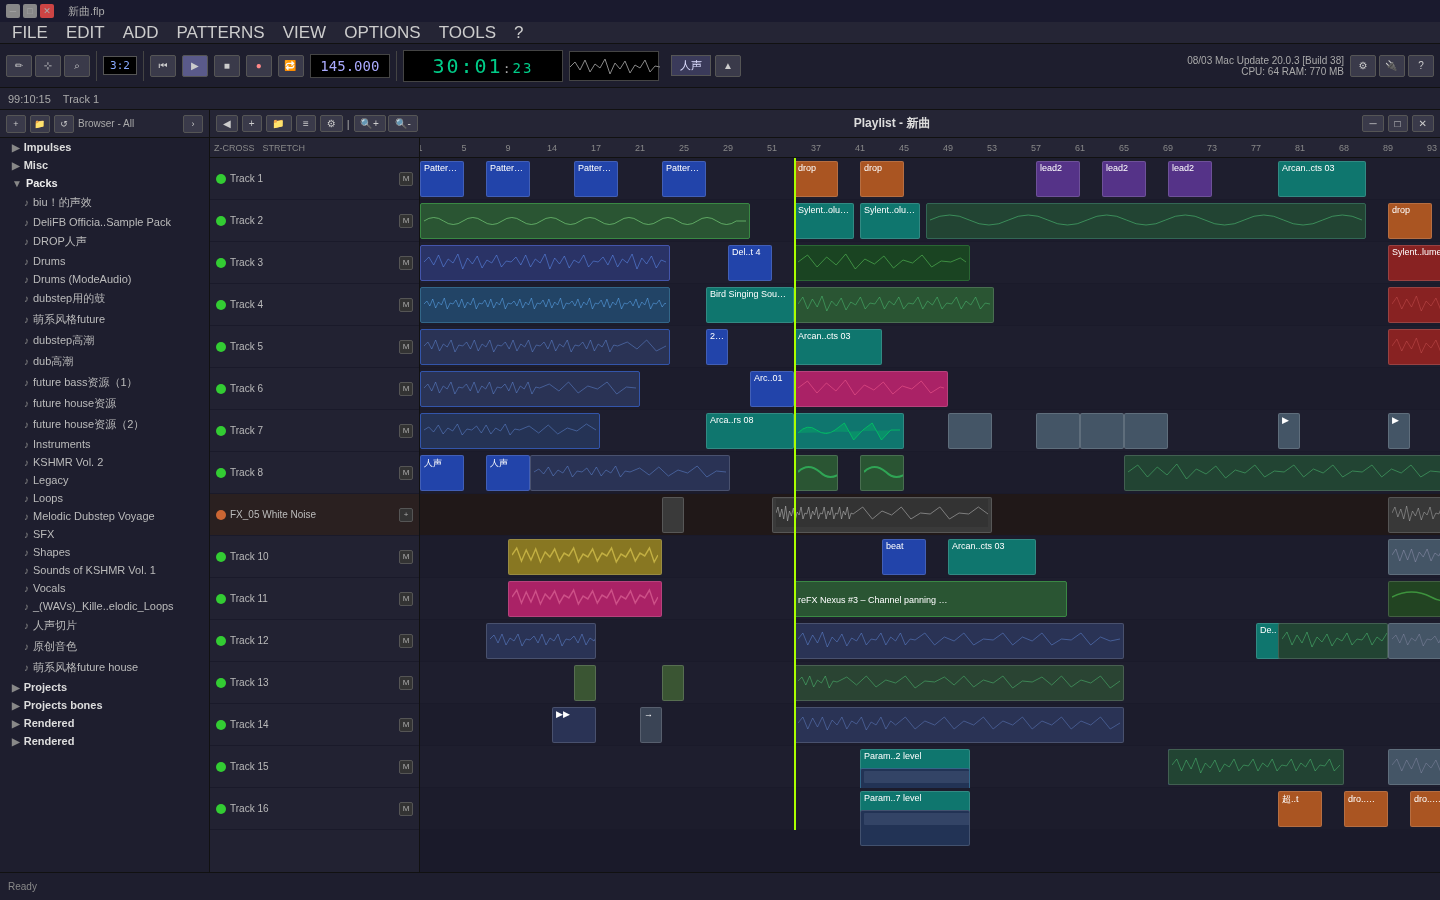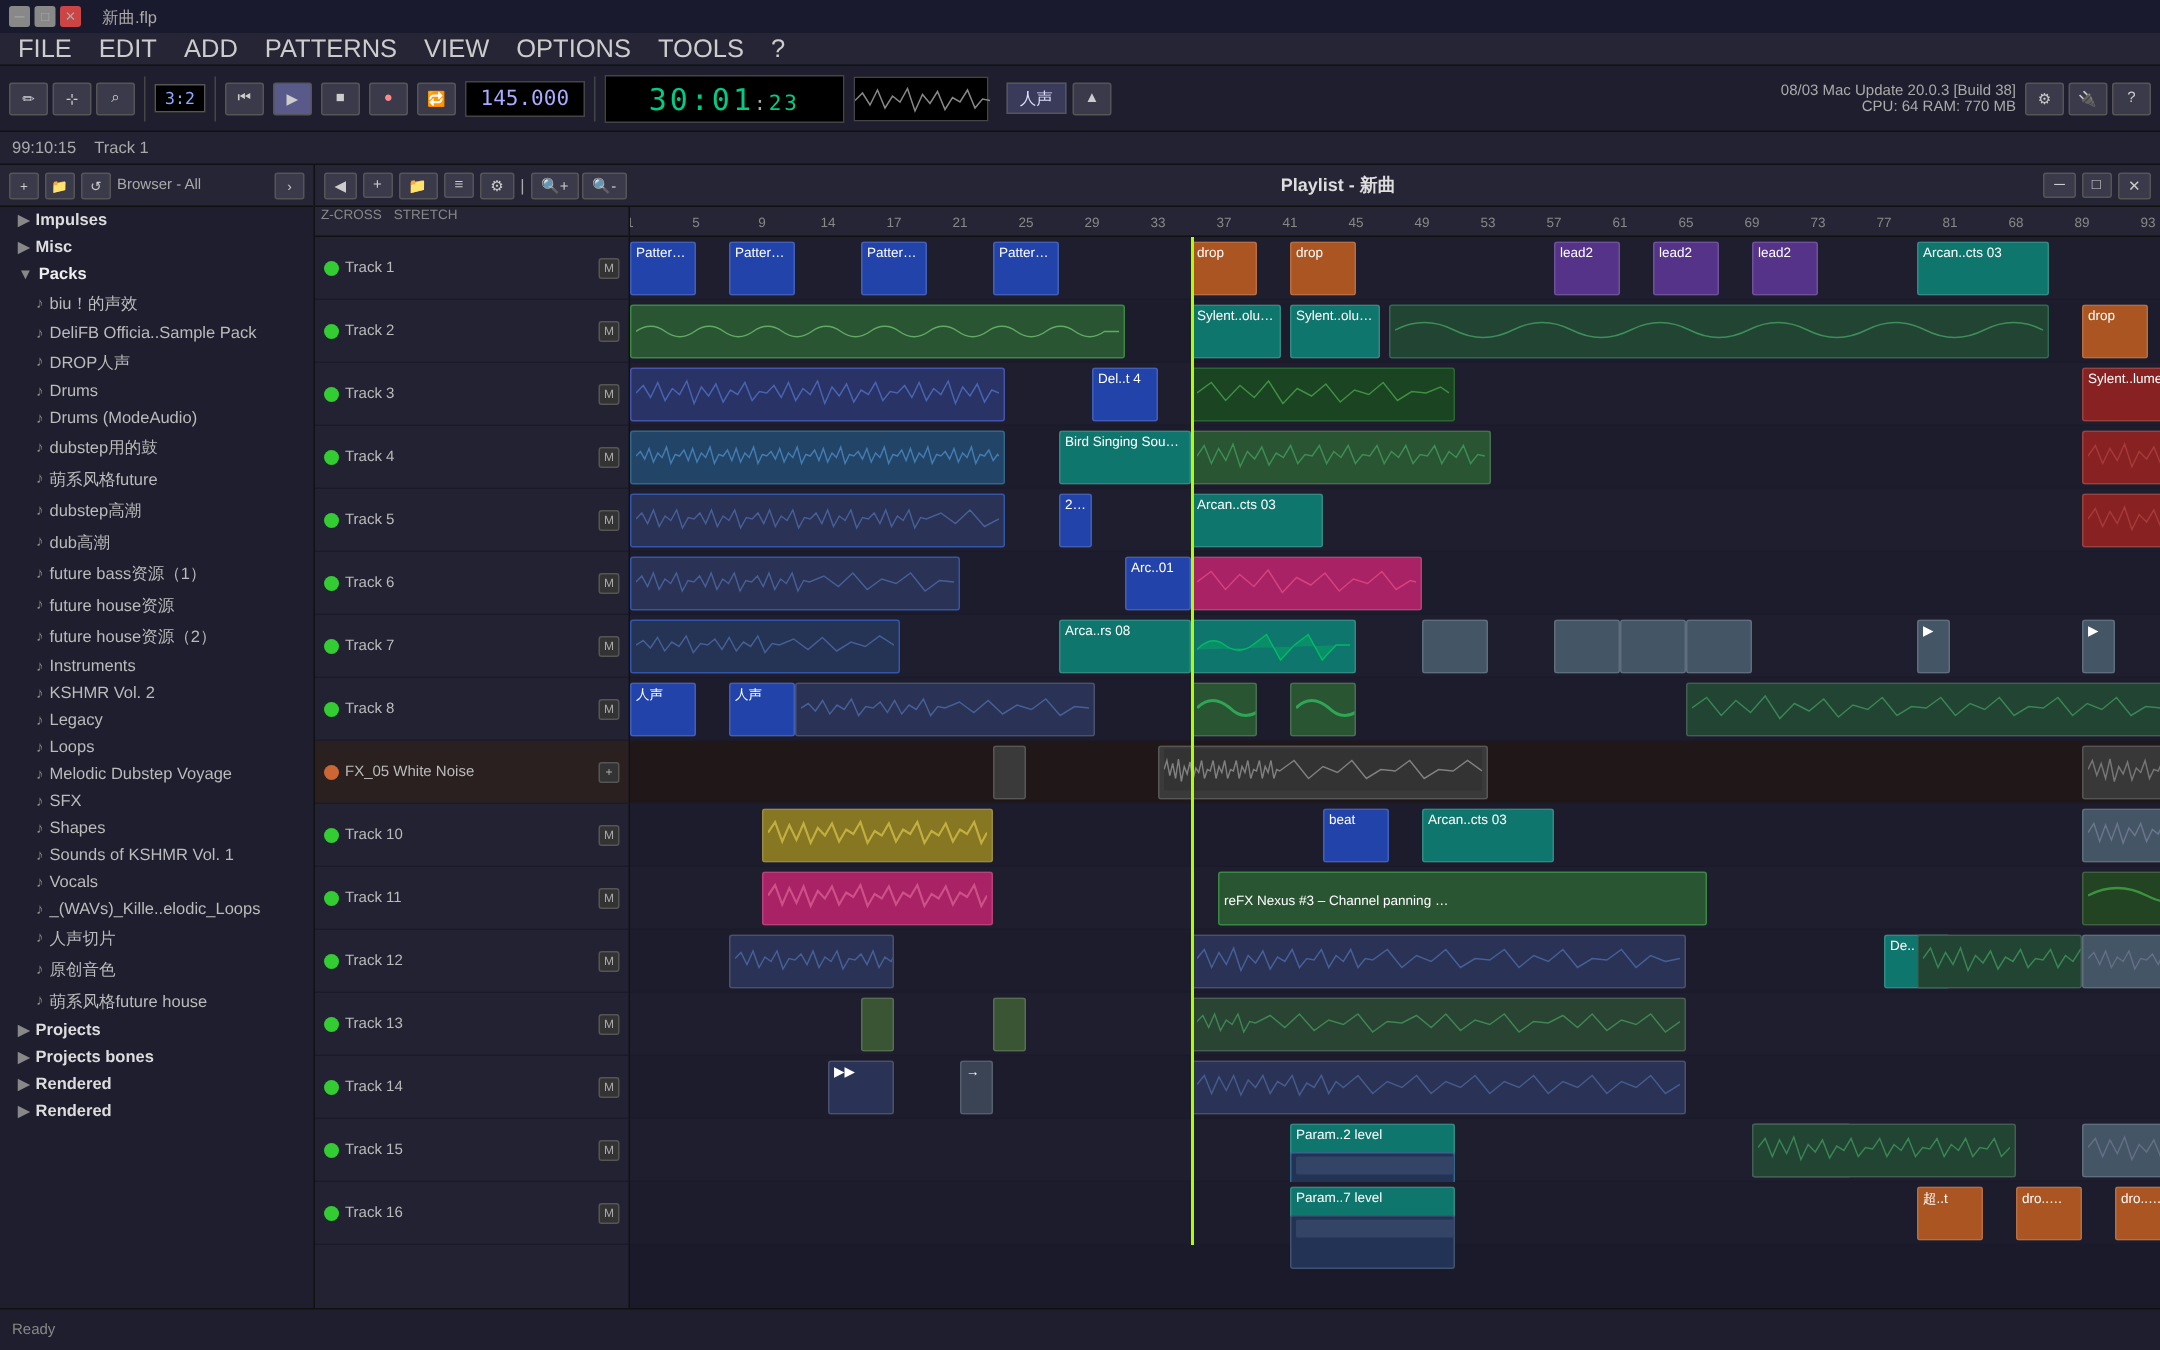--- a/index.html
+++ b/index.html
@@ -601,21 +601,21 @@
       <span style="flex:1;"></span>
       <div class="pl-btn">─</div>
       <div class="pl-btn">□</div>
       <div class="pl-btn">✕</div>
     </div>
 
     <div id="playlist-content">
 
       <div id="track-headers">
 
-        <div style="height:20px;background:#252535;display:flex;padding:0 4px;gap:8px;font-size:9px;color:#888;border-bottom:1px solid #111;">
+        <div style="height:20px;background:#252535;display:flex;align-items:center;padding:0 4px;gap:8px;font-size:9px;color:#888;border-bottom:1px solid #111;">
           <span>Z-CROSS</span>
           <span>STRETCH</span>
         </div>
 
         <div class="track-header">
           <div class="track-led"></div>
           <span class="track-name">Track 1</span>
           <div class="track-btns">
             <div class="track-mini-btn">M</div>
           </div>
@@ -730,21 +730,21 @@
         <div id="timeline-ruler">
           <div style="position:relative;width:1200px;height:20px;">
             <span class="ruler-tick" style="left:0px">1</span>
             <span class="ruler-tick" style="left:44px">5</span>
             <span class="ruler-tick" style="left:88px">9</span>
             <span class="ruler-tick" style="left:132px">14</span>
             <span class="ruler-tick" style="left:176px">17</span>
             <span class="ruler-tick" style="left:220px">21</span>
             <span class="ruler-tick" style="left:264px">25</span>
             <span class="ruler-tick" style="left:308px">29</span>
-            <span class="ruler-tick" style="left:352px">33</span>
+            <span class="ruler-tick" style="left:352px">51</span>
             <span class="ruler-tick" style="left:396px">37</span>
             <span class="ruler-tick" style="left:440px">41</span>
             <span class="ruler-tick" style="left:484px">45</span>
             <span class="ruler-tick" style="left:528px">49</span>
             <span class="ruler-tick" style="left:572px">53</span>
             <span class="ruler-tick" style="left:616px">57</span>
             <span class="ruler-tick" style="left:660px">61</span>
             <span class="ruler-tick" style="left:704px">65</span>
             <span class="ruler-tick" style="left:748px">69</span>
             <span class="ruler-tick" style="left:792px">73</span>
@@ -935,21 +935,21 @@
               </svg>
             </div>
           </div>
 
           <div class="track-row">
             <div class="pattern-block pb-pink" style="left:88px;width:154px;">
               <svg width="100%" height="28" viewBox="0 0 154 28" preserveAspectRatio="none">
                 <path d="M0,14 L5,7 L10,20 L15,9 L20,19 L25,8 L30,21 L35,11 L40,16 L45,8 L50,20 L55,12 L60,15 L65,7 L70,21 L75,13 L80,16 L85,8 L90,20 L95,12 L100,15 L105,7 L110,21 L115,13 L120,16 L125,8 L130,20 L135,12 L140,15 L145,7 L150,21 L154,14" fill="none" stroke="rgba(220,100,150,0.7)" stroke-width="1.5"></path>
               </svg>
             </div>
-            <div class="pattern-block" style="left:392px;width:326px;background:#2a5533;border-color:#3a8844;">reFX Nexus #3 – Channel panning
+            <div class="pattern-block" style="left:374px;width:273px;background:#2a5533;border-color:#3a8844;">reFX Nexus #3 – Channel panning
               <svg width="100%" height="20" viewBox="0 0 330 20" preserveAspectRatio="none">
                 <path d="M0,10 Q10,3 20,10 Q30,17 40,10 Q50,3 60,10 Q70,17 80,10 Q90,3 100,10 Q110,17 120,10 Q130,3 140,10 Q150,17 160,10 Q170,3 180,10 Q190,17 200,10 Q210,3 220,10 Q230,17 240,10 Q250,3 260,10 Q270,17 280,10 Q290,3 300,10 Q310,17 320,10 Q330,10 330,10" fill="none" stroke="rgba(80,220,120,0.8)" stroke-width="1.5"></path>
               </svg>
             </div>
             <div class="pattern-block pb-dark-green" style="left:968px;width:330px;">
               <svg width="100%" height="28" viewBox="0 0 330 28" preserveAspectRatio="none">
                 <path d="M0,14 Q20,4 40,14 Q60,24 80,14 Q100,4 120,14 Q140,24 160,14 Q180,4 200,14 Q220,24 240,14 Q260,4 280,14 Q300,24 320,14 Q330,14 330,14" fill="none" stroke="rgba(80,200,80,0.6)" stroke-width="1.5"></path>
               </svg>
             </div>
           </div>

